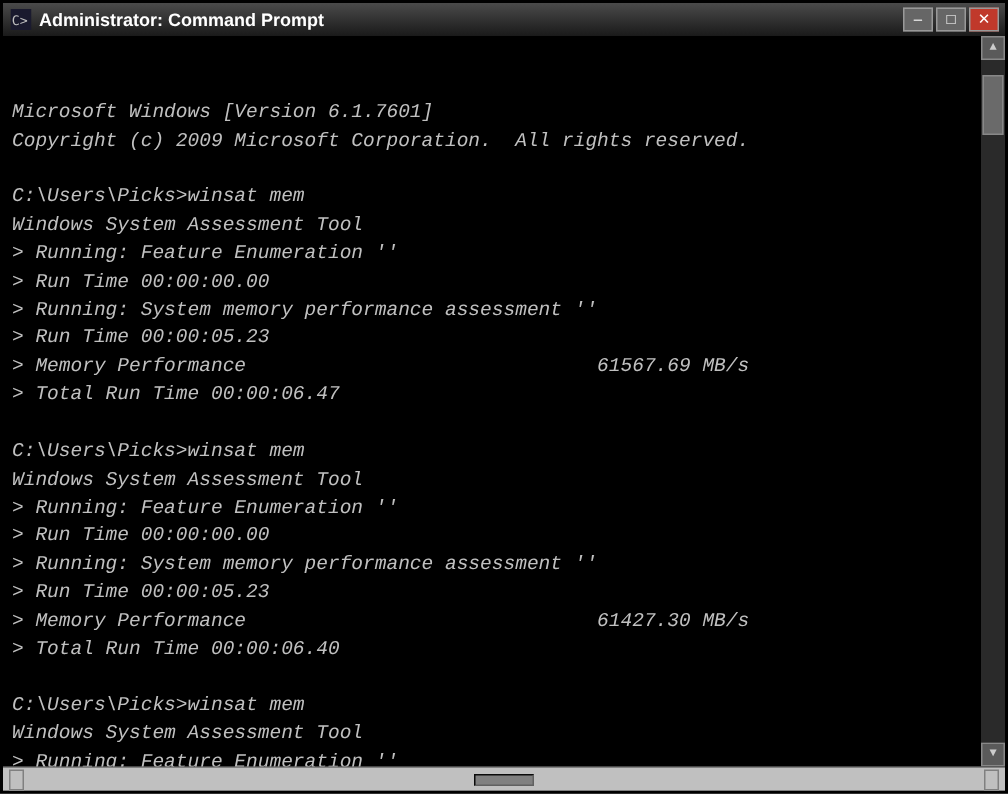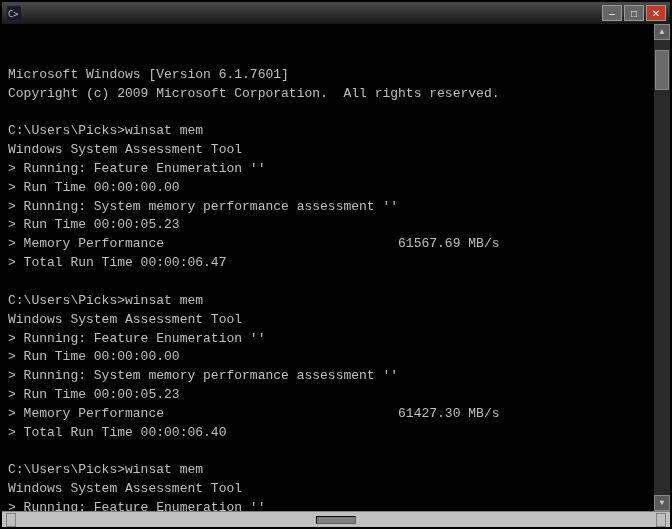--- a/index.html
+++ b/index.html
@@ -98,20 +98,21 @@
 
     .console-content {
       width: 100%;
       height: 100%;
       overflow: hidden;
     }
 
     .console-line {
       display: block;
       white-space: pre;
+      font-style: italic;
     }
 
     .scrollbar-area {
       position: absolute;
       right: 0;
       top: 0;
       width: 16px;
       height: 100%;
       background: #3a3a3a;
       display: flex;
@@ -191,20 +192,21 @@
 <div class="window">
 
   <div class="title-bar">
     <div class="title-bar-left">
       <div class="title-bar-icon">
         <svg viewBox="0 0 16 16" fill="none" xmlns="http://www.w3.org/2000/svg">
           <rect width="16" height="16" fill="#1a1a2e"></rect>
           <text x="1" y="12" font-size="10" fill="#c0c0c0" font-family="monospace">C&gt;</text>
         </svg>
       </div>
+      <span class="title-bar-text">Administrator: Command Prompt</span>
     </div>
     <div class="title-bar-buttons">
       <div class="title-btn">–</div>
       <div class="title-btn">□</div>
       <div class="title-btn close">✕</div>
     </div>
   </div>
 
   <div class="console-body">
     <div class="console-content" id="console-lines"><span class="console-line">Microsoft Windows [Version 6.1.7601]</span><span class="console-line">Copyright (c) 2009 Microsoft Corporation.  All rights reserved.</span><span class="console-line">&nbsp;</span><span class="console-line">C:\Users\Picks&gt;winsat mem</span><span class="console-line">Windows System Assessment Tool</span><span class="console-line">&gt; Running: Feature Enumeration ''</span><span class="console-line">&gt; Run Time 00:00:00.00</span><span class="console-line">&gt; Running: System memory performance assessment ''</span><span class="console-line">&gt; Run Time 00:00:05.23</span><span class="console-line">&gt; Memory Performance                              61567.69 MB/s</span><span class="console-line">&gt; Total Run Time 00:00:06.47</span><span class="console-line">&nbsp;</span><span class="console-line">C:\Users\Picks&gt;winsat mem</span><span class="console-line">Windows System Assessment Tool</span><span class="console-line">&gt; Running: Feature Enumeration ''</span><span class="console-line">&gt; Run Time 00:00:00.00</span><span class="console-line">&gt; Running: System memory performance assessment ''</span><span class="console-line">&gt; Run Time 00:00:05.23</span><span class="console-line">&gt; Memory Performance                              61427.30 MB/s</span><span class="console-line">&gt; Total Run Time 00:00:06.40</span><span class="console-line">&nbsp;</span><span class="console-line">C:\Users\Picks&gt;winsat mem</span><span class="console-line">Windows System Assessment Tool</span><span class="console-line">&gt; Running: Feature Enumeration ''</span></div>

